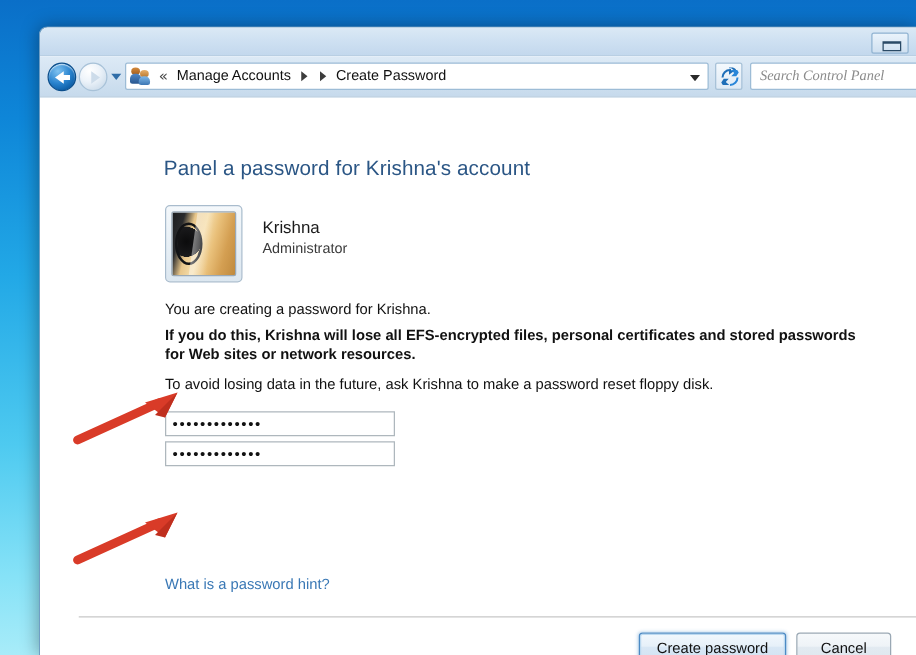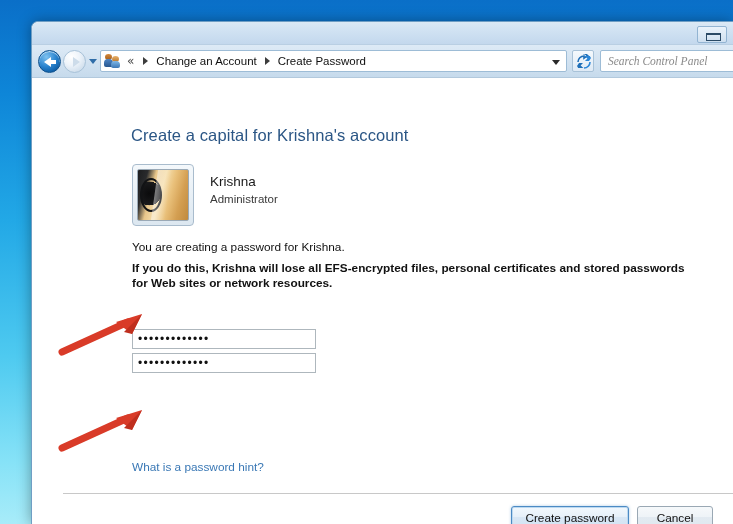--- a/index.html
+++ b/index.html
@@ -323,22 +323,22 @@
     <div class="nav-hist"></div>
 
     <div class="addressbar">
       <div class="addr-icon">
         <div class="h1"></div>
           <div class="b1"></div>
           <div class="h2"></div>
           <div class="b2"></div>
       </div>
       <span class="crumb-chev">«</span>
+      <span class="crumb">Manage Accounts</span>
       <span class="crumb-sep"></span>
-      <span class="crumb">Change an Account</span>
       <span class="crumb-sep"></span>
       <span class="crumb">Create Password</span>
       <div class="addr-drop"></div>
     </div>
 
     <div class="refresh-btn">
       <svg width="16" height="16" viewBox="0 0 16 16">
         <path d="M3 9 L7 9 L4.6 11.6 L7.4 14 L2.2 14 L1 12 Z" fill="#1f6fb8"></path>
         <path d="M2 8 C2 4.7 4.7 2 8 2 L8 4.2 L11.6 1.6 L8 -1 L8 0.6" fill="none" stroke="#1f6fb8" stroke-width="1.6"></path>
         <path d="M13 7 L9 7 L11.4 4.4 L8.6 2 L13.8 2 L15 4 Z" fill="#2a86d8"></path>
@@ -346,32 +346,33 @@
       </svg>
     </div>
 
     <div class="searchbox">
       <span class="search-ph">Search Control Panel</span>
     </div>
   </div>
 
   <div class="content">
 
-    <div class="page-title">Create a capital for Krishna's account</div>
+    <div class="page-title">Panel a password for Krishna's account</div>
 
     <div class="user-row">
       <div class="avatar">
         <div class="avatar-inner"></div>
       </div>
       <div class="user-name">Krishna</div>
       <div class="user-role">Administrator</div>
     </div>
 
     <div class="body-text t2">If you do this, Krishna will lose all EFS-encrypted files, personal certificates and stored passwords for Web sites or network resources.</div>
     <div class="body-text t1">You are creating a password for Krishna.</div>
+    <div class="body-text t3">To avoid losing data in the future, ask Krishna to make a password reset floppy disk.</div>
 
     <input id="pw1" class="txtinput" type="text" readonly="" value="•••••••••••••" style="">
     <input id="pw2" class="txtinput" type="text" readonly="" value="•••••••••••••" style="">
 
 
 
     <a class="link lk2">What is a password hint?</a>
 
     <div class="hr"></div>
 

